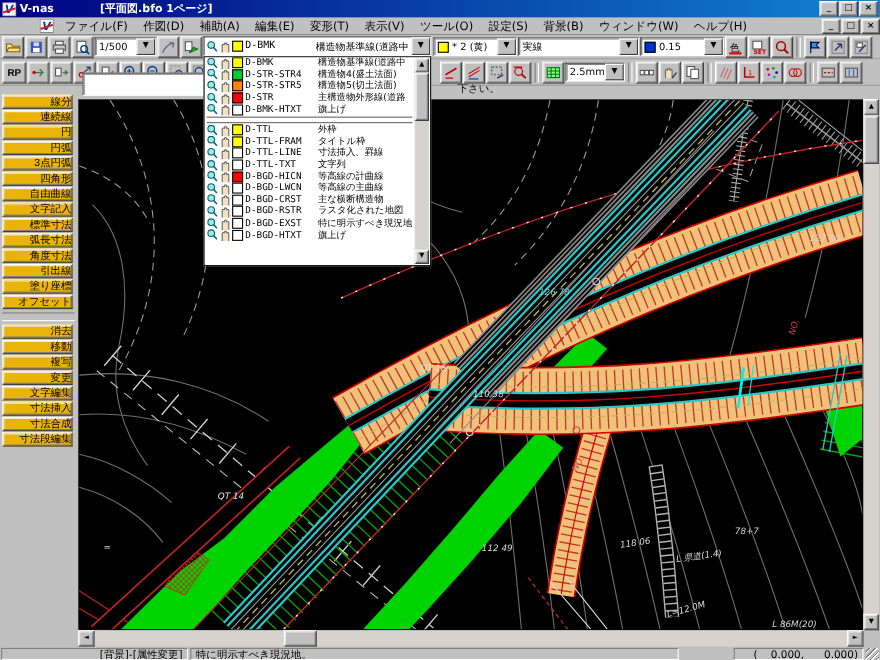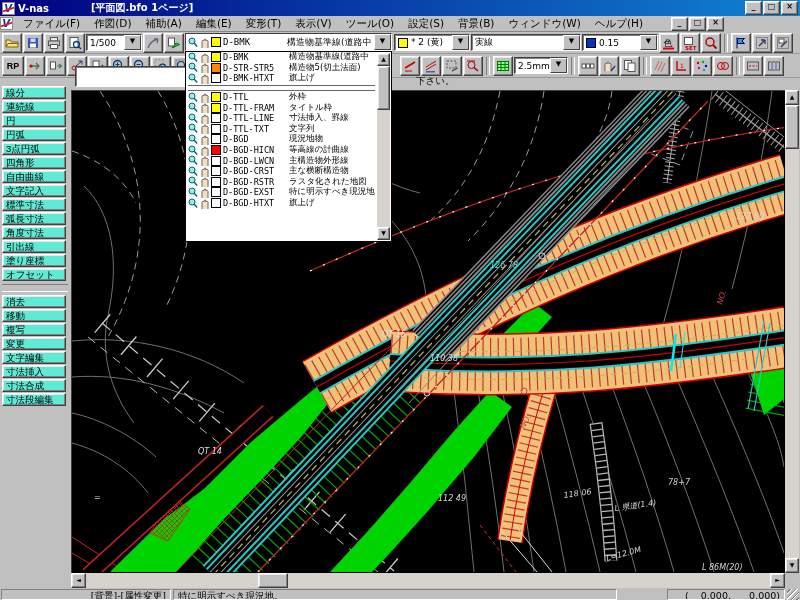--- a/index.html
+++ b/index.html
@@ -3,22 +3,22 @@
 <meta charset="utf-8">
 <style>
   html,body{margin:0;padding:0;}
   body{width:800px;height:600px;position:relative;overflow:hidden;
        font-family:"DejaVu Sans",sans-serif;background:#c0c0c0;font-size:10px;}
   .abs{position:absolute;}
   
   #titlebar{left:0;top:0;width:800px;height:16px;
     background:linear-gradient(90deg,#000080,#1084d0);
     display:flex;align-items:center;color:#fff;font-size:10px;font-weight:bold;padding:0 2px;box-sizing:border-box;}
-  #menubar{left:0;top:16px;width:724px;height:16px;background:#c0c0c0;
-    display:flex;align-items:center;font-size:10.5px;border-bottom:1px solid #868686;box-sizing:border-box;}
+  #menubar{left:0;top:16px;width:800px;height:16px;background:#c0c0c0;
+    display:flex;align-items:center;font-size:10.5px;border-bottom:1px solid #868686;box-sizing:border-box;padding-left:36px;}
   .menu-item{padding:1px 7px;white-space:nowrap;}
   .winbtns{margin-left:auto;display:flex;gap:1px;}
   .wbtn{width:15px;height:12px;background:#c0c0c0;border:1px solid;border-color:#fff #404040 #404040 #fff;
     box-shadow:inset -1px -1px 0 #808080,inset 1px 1px 0 #e8e8e8;
     font-size:8px;line-height:10px;text-align:center;font-weight:bold;color:#000;}
   .appicon{width:13px;height:13px;margin-right:3px;flex:0 0 auto;}
   
   .tb{left:0;width:800px;height:22px;background:#c0c0c0;display:flex;align-items:center;gap:1px;
       padding:0 2px;box-sizing:border-box;border-bottom:1px solid #9a9a9a;}
   #tb1{top:32px;} #tb2{top:54px;height:24px;}
@@ -28,23 +28,23 @@
   .tsep{width:2px;height:18px;border-left:1px solid #808080;border-right:1px solid #fff;margin:0 2px;flex:0 0 auto;}
   .spacer{flex:0 0 auto;}
   .combo{height:17px;background:#fff;border:1px solid;border-color:#404040 #fff #fff #404040;
     box-shadow:inset 1px 1px 0 #808080;display:flex;align-items:center;font-size:9px;
     padding-left:3px;box-sizing:border-box;flex:0 0 auto;}
   .combo .drop{margin-left:auto;width:15px;height:13px;background:#c0c0c0;border:1px solid;
     border-color:#fff #404040 #404040 #fff;font-size:7px;line-height:11px;text-align:center;flex:0 0 auto;}
   .swatch{display:inline-block;width:8px;height:8px;border:1px solid #000;margin-right:3px;flex:0 0 auto;}
   
   #sidebar{left:2px;top:86px;width:66px;}
-  .side-btn{width:64px;height:13px;margin-bottom:1px;background:#5eead4;
+  .side-btn{width:64px;height:13px;margin-bottom:1px;background:#eab308;
     border:1px solid;border-color:#fff #404040 #404040 #fff;box-shadow:inset -1px -1px 0 #808080,inset 1px 1px 0 #e8e8e8;
-    font-size:9.5px;line-height:12px;text-align:left;padding:0 0 0 3px;box-sizing:border-box;white-space:nowrap;overflow:hidden;}
+    font-size:9.5px;line-height:12px;text-align:right;padding:0 0 0 3px;box-sizing:border-box;white-space:nowrap;overflow:hidden;}
   .side-sep{height:6px;border-top:1px solid #808080;border-bottom:1px solid #fff;margin:2px 0 3px 0;}
   
   #canvas-window{left:71px;top:90px;width:714px;height:483px;background:#000;border-left:1px solid #404040;border-top:1px solid #404040;box-sizing:border-box;}
   .sb{background:#d6d3ce;}
   #vscroll{left:785px;top:90px;width:14px;height:483px;}
   #hscroll{left:71px;top:573px;width:714px;height:15px;}
   .sbtn{position:absolute;background:#c0c0c0;border:1px solid;border-color:#fff #404040 #404040 #fff;
     box-shadow:inset -1px -1px 0 #808080,inset 1px 1px 0 #e8e8e8;font-size:6px;text-align:center;color:#000;}
   .sthumb{position:absolute;background:#c0c0c0;border:1px solid;border-color:#fff #404040 #404040 #fff;
     box-shadow:inset -1px -1px 0 #808080,inset 1px 1px 0 #e8e8e8;}
@@ -605,32 +605,56 @@
         <span class="ldesc">構造物基準線(道路中</span>
       </div>
       <div class="lrow">
         <svg width="10" height="11" viewBox="0 0 10 11">
           <circle cx="4" cy="4" r="3" fill="#9fe8e8" stroke="#067"></circle>
           <line x1="6.2" y1="6.2" x2="9.2" y2="9.5" stroke="#067" stroke-width="1.4"></line>
         </svg>
         <svg width="9" height="11" viewBox="0 0 9 11">
           <path d="M2 11 V5 a1 1 0 0 1 2 -1 V3 a1 1 0 0 1 2 0 v1 a1 1 0 0 1 2 1 v6" fill="#f4e0c0" stroke="#666"></path>
         </svg>
+        <span class="lswatch" style="background:#00cc33"></span>
+        <span class="lname">D-STR-STR4</span>
+        <span class="ldesc">構造物4(盛土法面)</span>
+      </div>
+      <div class="lrow">
+        <svg width="10" height="11" viewBox="0 0 10 11">
+          <circle cx="4" cy="4" r="3" fill="#9fe8e8" stroke="#067"></circle>
+          <line x1="6.2" y1="6.2" x2="9.2" y2="9.5" stroke="#067" stroke-width="1.4"></line>
+        </svg>
+        <svg width="9" height="11" viewBox="0 0 9 11">
+          <path d="M2 11 V5 a1 1 0 0 1 2 -1 V3 a1 1 0 0 1 2 0 v1 a1 1 0 0 1 2 1 v6" fill="#f4e0c0" stroke="#666"></path>
+        </svg>
         <span class="lswatch" style="background:#ff8800"></span>
         <span class="lname">D-STR-STR5</span>
         <span class="ldesc">構造物5(切土法面)</span>
       </div>
       <div class="lrow">
         <svg width="10" height="11" viewBox="0 0 10 11">
           <circle cx="4" cy="4" r="3" fill="#9fe8e8" stroke="#067"></circle>
           <line x1="6.2" y1="6.2" x2="9.2" y2="9.5" stroke="#067" stroke-width="1.4"></line>
         </svg>
         <svg width="9" height="11" viewBox="0 0 9 11">
           <path d="M2 11 V5 a1 1 0 0 1 2 -1 V3 a1 1 0 0 1 2 0 v1 a1 1 0 0 1 2 1 v6" fill="#f4e0c0" stroke="#666"></path>
         </svg>
+        <span class="lswatch" style="background:#ff0000"></span>
+        <span class="lname">D-STR</span>
+        <span class="ldesc">主構造物外形線(道路</span>
+      </div>
+      <div class="lrow">
+        <svg width="10" height="11" viewBox="0 0 10 11">
+          <circle cx="4" cy="4" r="3" fill="#9fe8e8" stroke="#067"></circle>
+          <line x1="6.2" y1="6.2" x2="9.2" y2="9.5" stroke="#067" stroke-width="1.4"></line>
+        </svg>
+        <svg width="9" height="11" viewBox="0 0 9 11">
+          <path d="M2 11 V5 a1 1 0 0 1 2 -1 V3 a1 1 0 0 1 2 0 v1 a1 1 0 0 1 2 1 v6" fill="#f4e0c0" stroke="#666"></path>
+        </svg>
         <span class="lswatch" style="background:#ffffff"></span>
         <span class="lname">D-BMK-HTXT</span>
         <span class="ldesc">旗上げ</span>
       </div>
       <div class="lsep"></div>
       <div class="lrow">
         <svg width="10" height="11" viewBox="0 0 10 11">
           <circle cx="4" cy="4" r="3" fill="#9fe8e8" stroke="#067"></circle>
           <line x1="6.2" y1="6.2" x2="9.2" y2="9.5" stroke="#067" stroke-width="1.4"></line>
         </svg>
@@ -678,47 +702,35 @@
         <span class="ldesc">文字列</span>
       </div>
       <div class="lrow">
         <svg width="10" height="11" viewBox="0 0 10 11">
           <circle cx="4" cy="4" r="3" fill="#9fe8e8" stroke="#067"></circle>
           <line x1="6.2" y1="6.2" x2="9.2" y2="9.5" stroke="#067" stroke-width="1.4"></line>
         </svg>
         <svg width="9" height="11" viewBox="0 0 9 11">
           <path d="M2 11 V5 a1 1 0 0 1 2 -1 V3 a1 1 0 0 1 2 0 v1 a1 1 0 0 1 2 1 v6" fill="#f4e0c0" stroke="#666"></path>
         </svg>
-        <span class="lswatch" style="background:#ffffff"></span>
-        <span class="lname">D-BGD</span>
-        <span class="ldesc">現況地物</span>
-      </div>
-      <div class="lrow">
-        <svg width="10" height="11" viewBox="0 0 10 11">
-          <circle cx="4" cy="4" r="3" fill="#9fe8e8" stroke="#067"></circle>
-          <line x1="6.2" y1="6.2" x2="9.2" y2="9.5" stroke="#067" stroke-width="1.4"></line>
-        </svg>
-        <svg width="9" height="11" viewBox="0 0 9 11">
-          <path d="M2 11 V5 a1 1 0 0 1 2 -1 V3 a1 1 0 0 1 2 0 v1 a1 1 0 0 1 2 1 v6" fill="#f4e0c0" stroke="#666"></path>
-        </svg>
         <span class="lswatch" style="background:#ff0000"></span>
         <span class="lname">D-BGD-HICN</span>
         <span class="ldesc">等高線の計曲線</span>
       </div>
       <div class="lrow">
         <svg width="10" height="11" viewBox="0 0 10 11">
           <circle cx="4" cy="4" r="3" fill="#9fe8e8" stroke="#067"></circle>
           <line x1="6.2" y1="6.2" x2="9.2" y2="9.5" stroke="#067" stroke-width="1.4"></line>
         </svg>
         <svg width="9" height="11" viewBox="0 0 9 11">
           <path d="M2 11 V5 a1 1 0 0 1 2 -1 V3 a1 1 0 0 1 2 0 v1 a1 1 0 0 1 2 1 v6" fill="#f4e0c0" stroke="#666"></path>
         </svg>
         <span class="lswatch" style="background:#ffffff"></span>
         <span class="lname">D-BGD-LWCN</span>
-        <span class="ldesc">主構造物外形線</span>
+        <span class="ldesc">等高線の主曲線</span>
       </div>
       <div class="lrow">
         <svg width="10" height="11" viewBox="0 0 10 11">
           <circle cx="4" cy="4" r="3" fill="#9fe8e8" stroke="#067"></circle>
           <line x1="6.2" y1="6.2" x2="9.2" y2="9.5" stroke="#067" stroke-width="1.4"></line>
         </svg>
         <svg width="9" height="11" viewBox="0 0 9 11">
           <path d="M2 11 V5 a1 1 0 0 1 2 -1 V3 a1 1 0 0 1 2 0 v1 a1 1 0 0 1 2 1 v6" fill="#f4e0c0" stroke="#666"></path>
         </svg>
         <span class="lswatch" style="background:#ffffff"></span>

